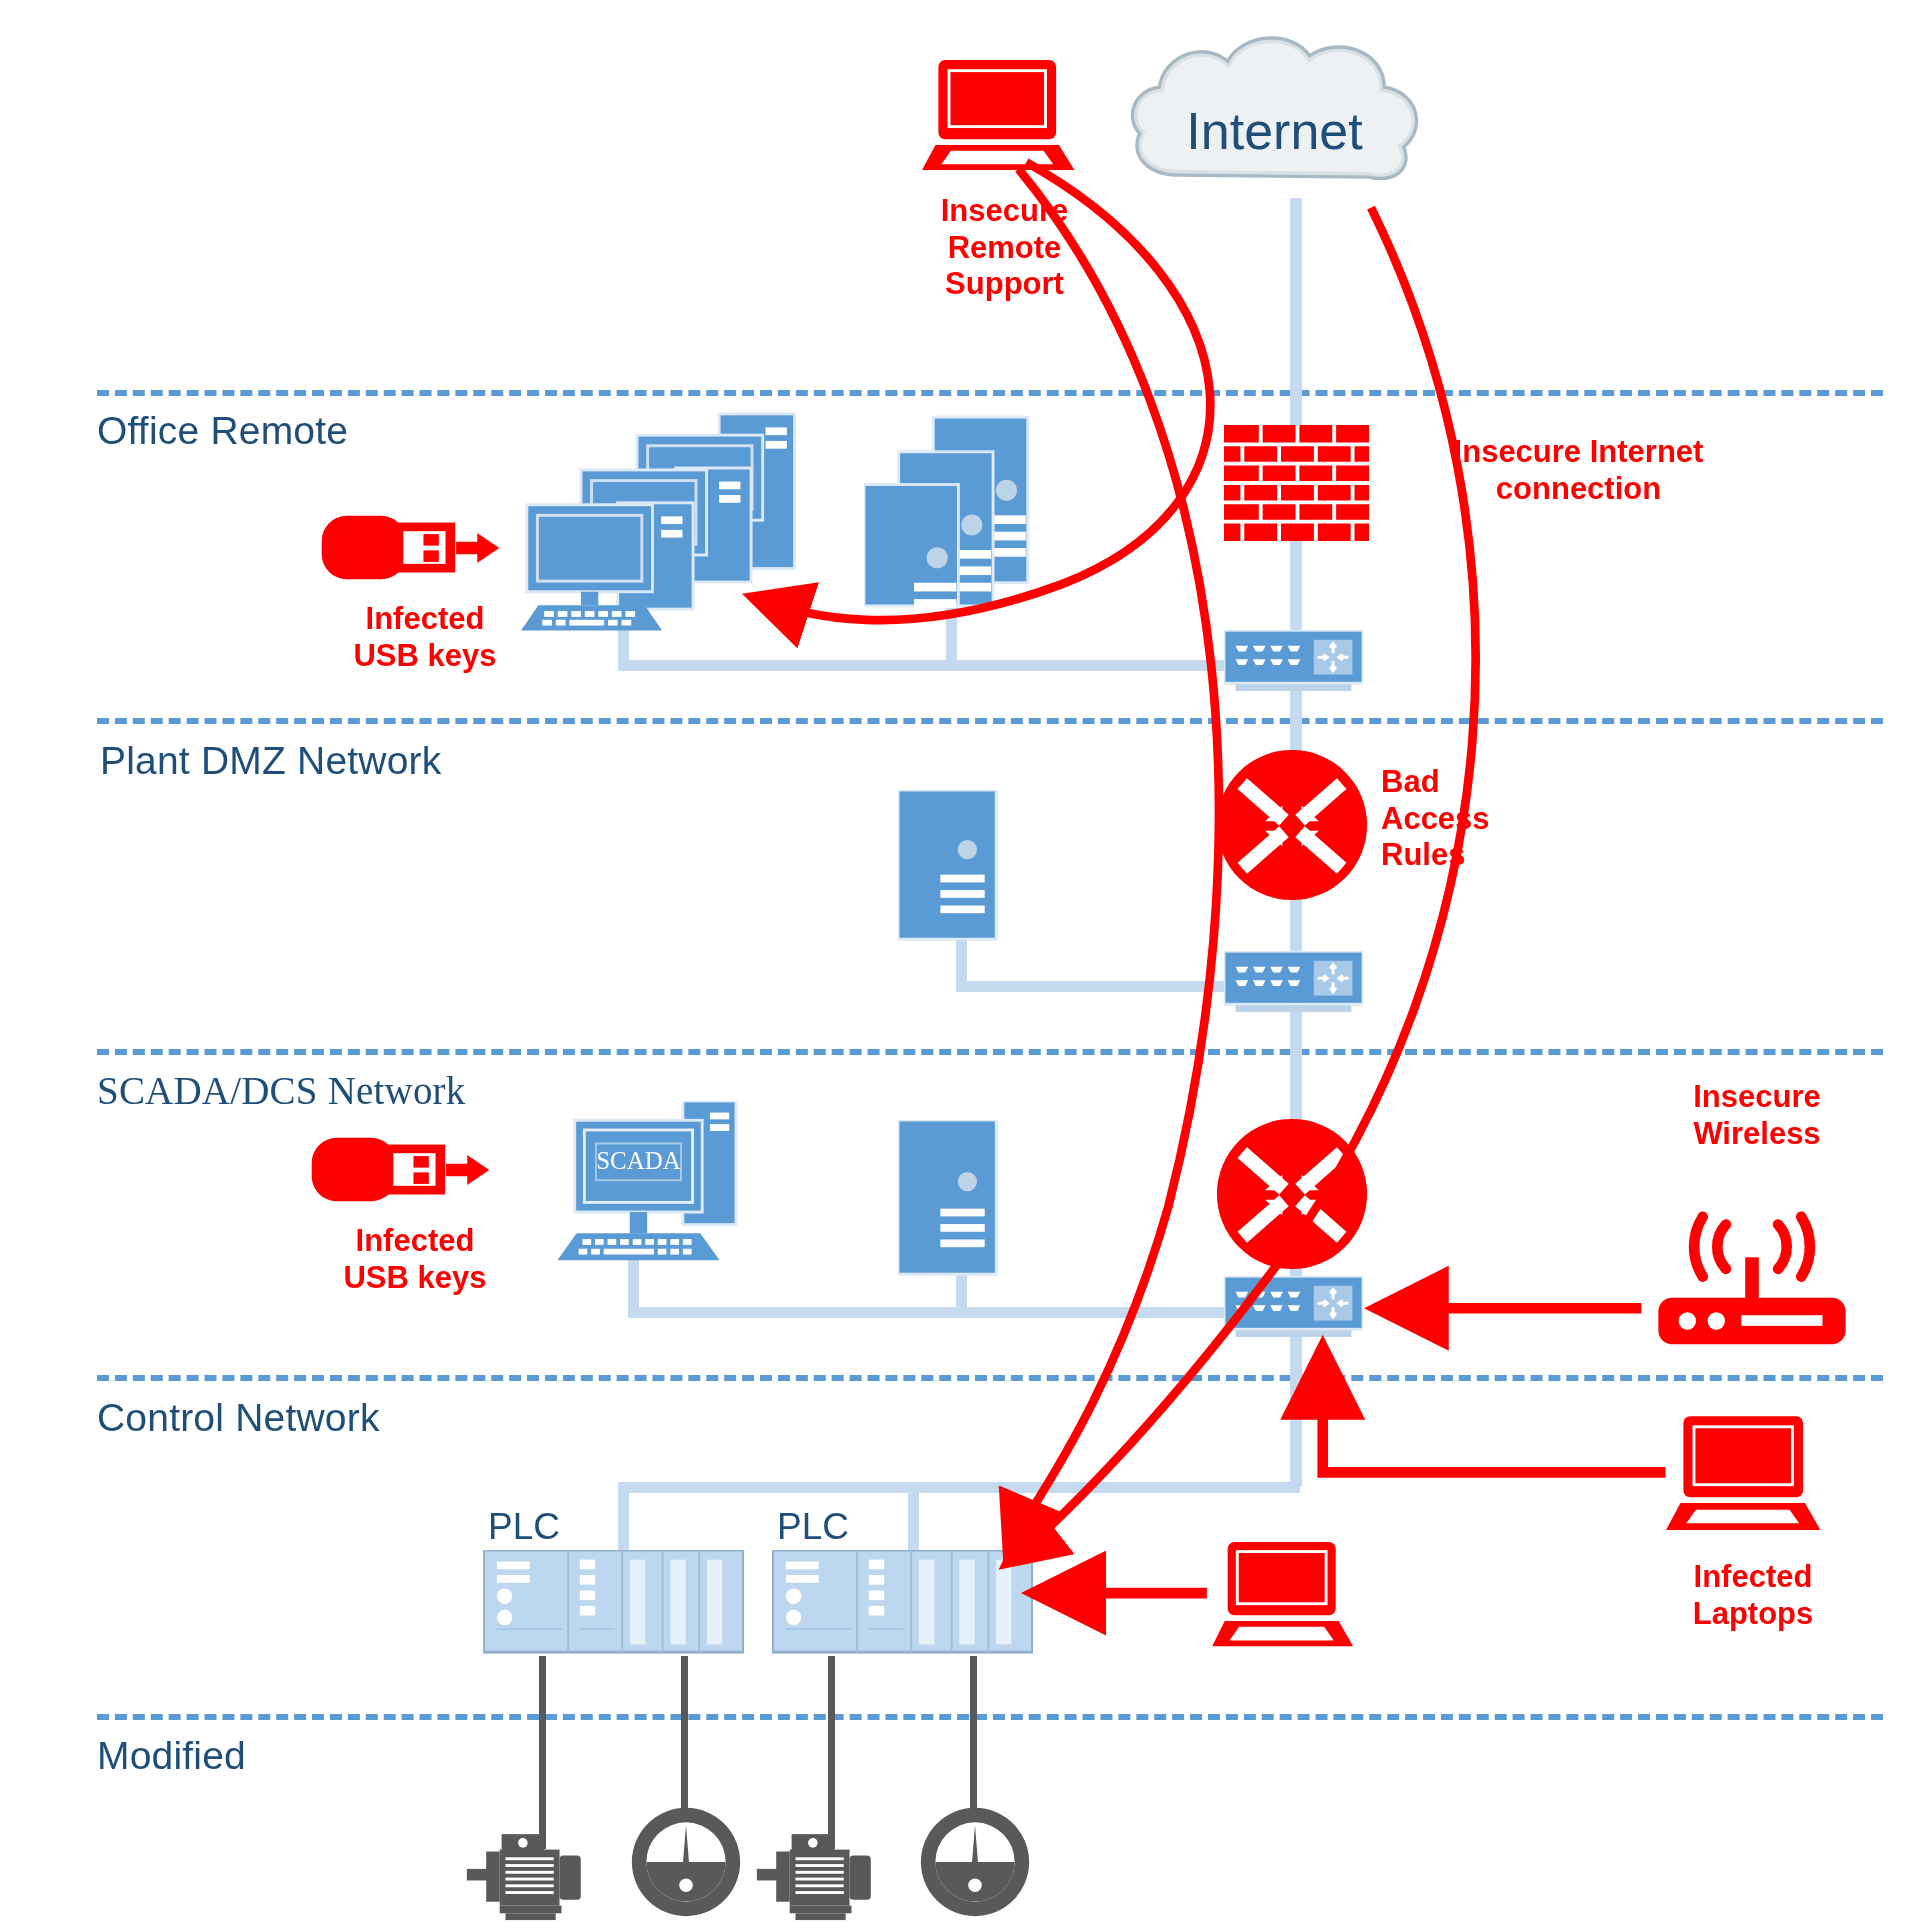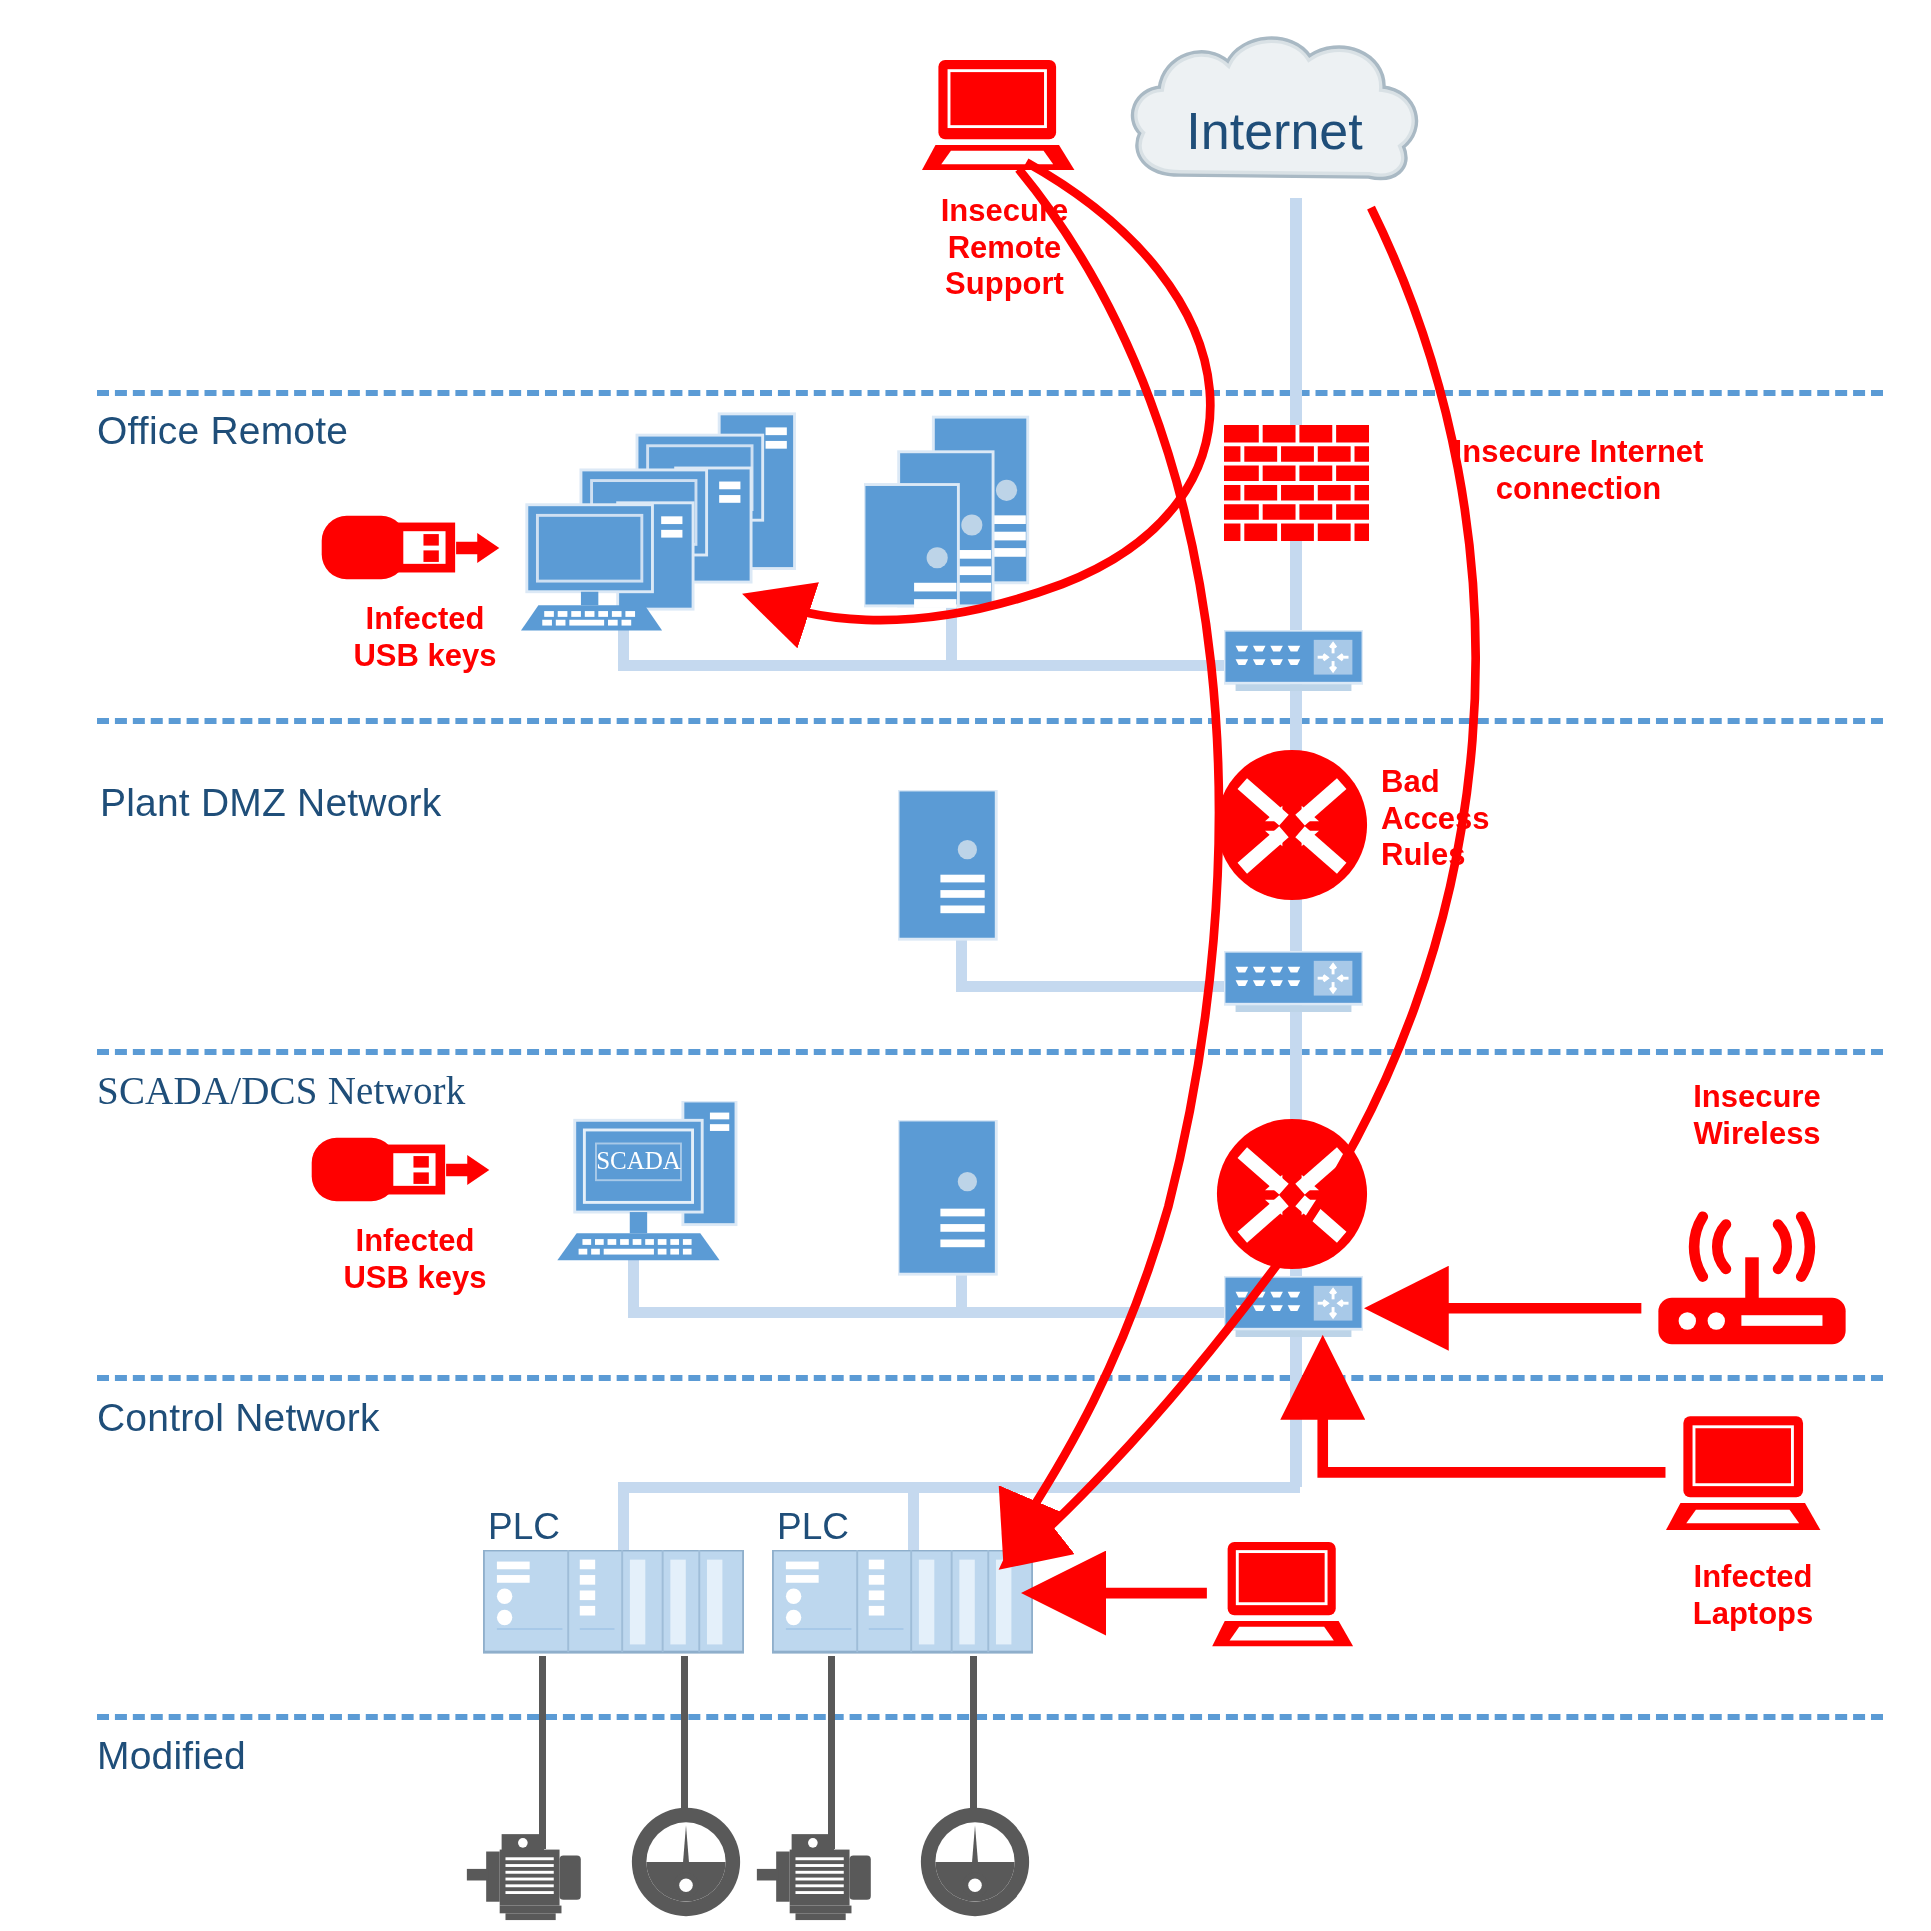--- a/index.html
+++ b/index.html
@@ -26,21 +26,21 @@
 
 <div id="stage">
 
   <div class="abs divider" style="left:97px;top:390px;width:1786px;"></div>
   <div class="abs divider" style="left:97px;top:718px;width:1786px;"></div>
   <div class="abs divider" style="left:97px;top:1049px;width:1786px;"></div>
   <div class="abs divider" style="left:97px;top:1375px;width:1786px;"></div>
   <div class="abs divider" style="left:97px;top:1714px;width:1786px;"></div>
 
   <div class="abs zone-label" style="left:97px;top:409px;">Office Remote</div>
-  <div class="abs zone-label" style="left:100px;top:739px;margin-top:42px;">Plant DMZ Network</div>
+  <div class="abs zone-label" style="left:100px;top:739px;">Plant DMZ Network</div>
   <div class="abs zone-label" style="left:97px;top:1068px;font-family:Liberation Serif, serif;">SCADA/DCS Network</div>
   <div class="abs zone-label" style="left:97px;top:1396px;">Control Network</div>
   <div class="abs zone-label" style="left:97px;top:1734px;">Modified</div>
 
   <div class="abs wire" style="left:1290px;top:198px;width:11.6px;height:1289px;"></div>
 
   <div class="abs wire" style="left:618px;top:660px;width:676px;height:10.6px;"></div>
   <div class="abs wire" style="left:618px;top:630px;width:10.6px;height:35px;"></div>
   <div class="abs wire" style="left:946px;top:599px;width:10.6px;height:66px;"></div>
 

